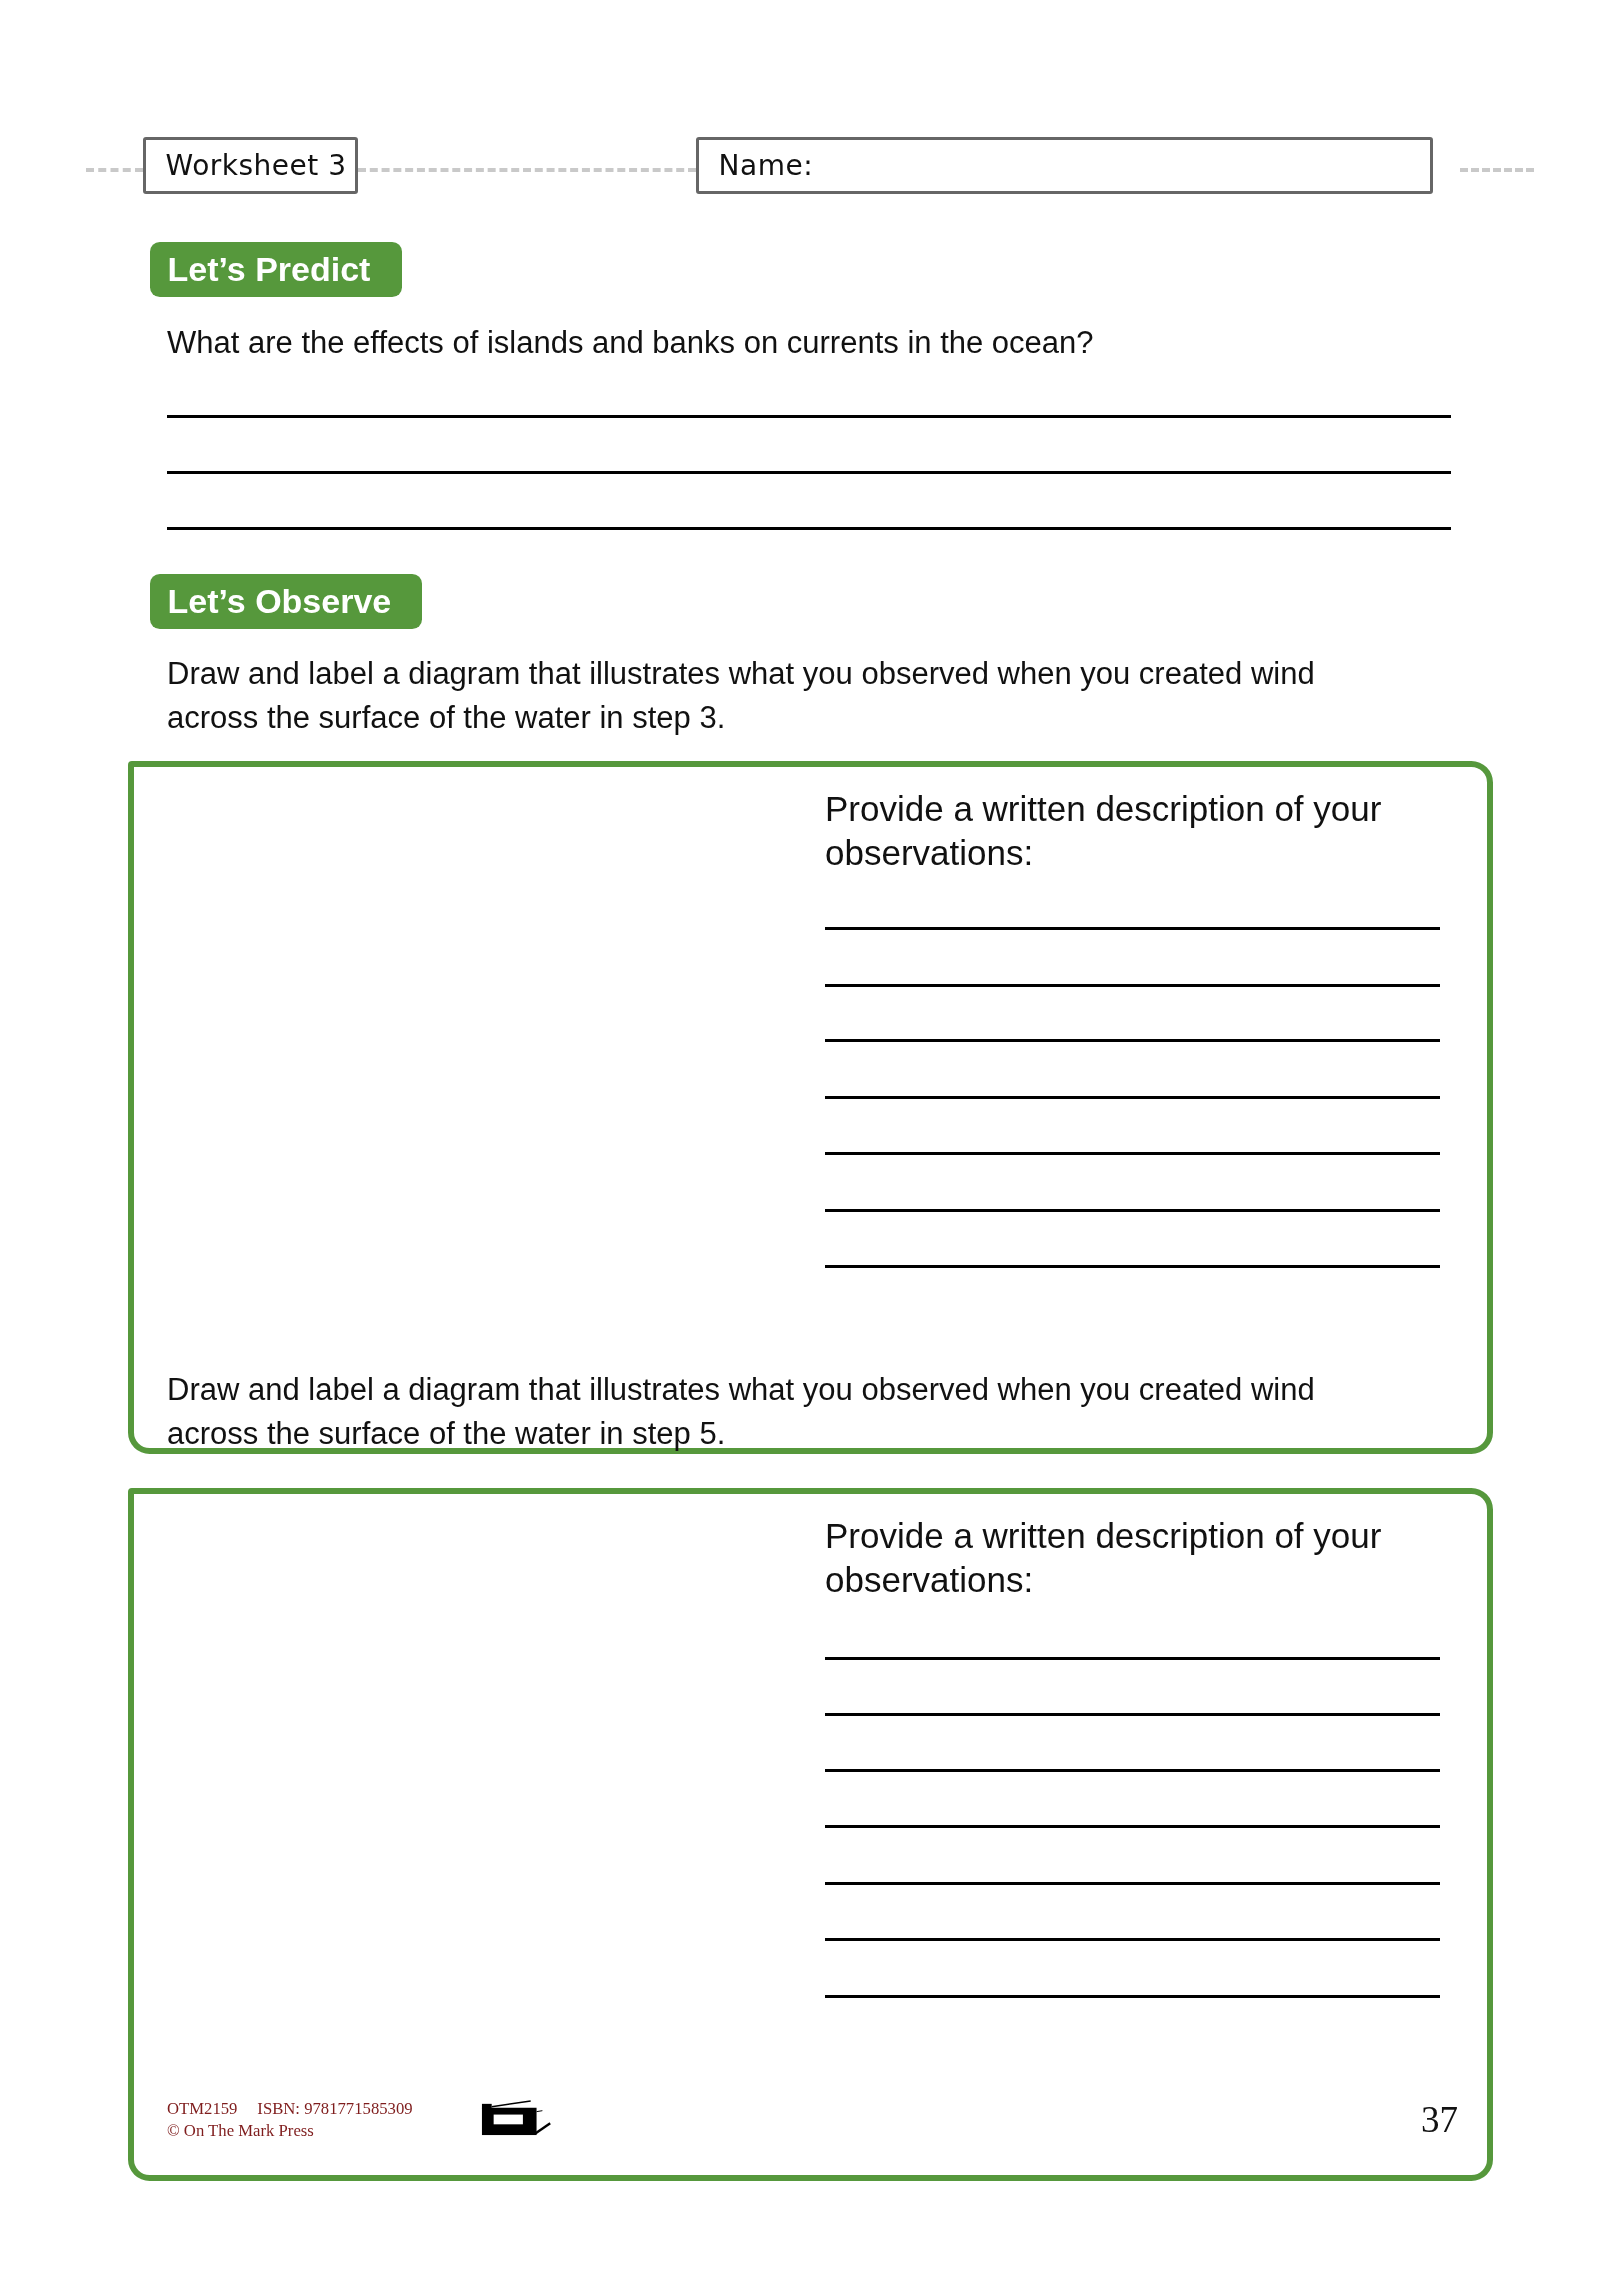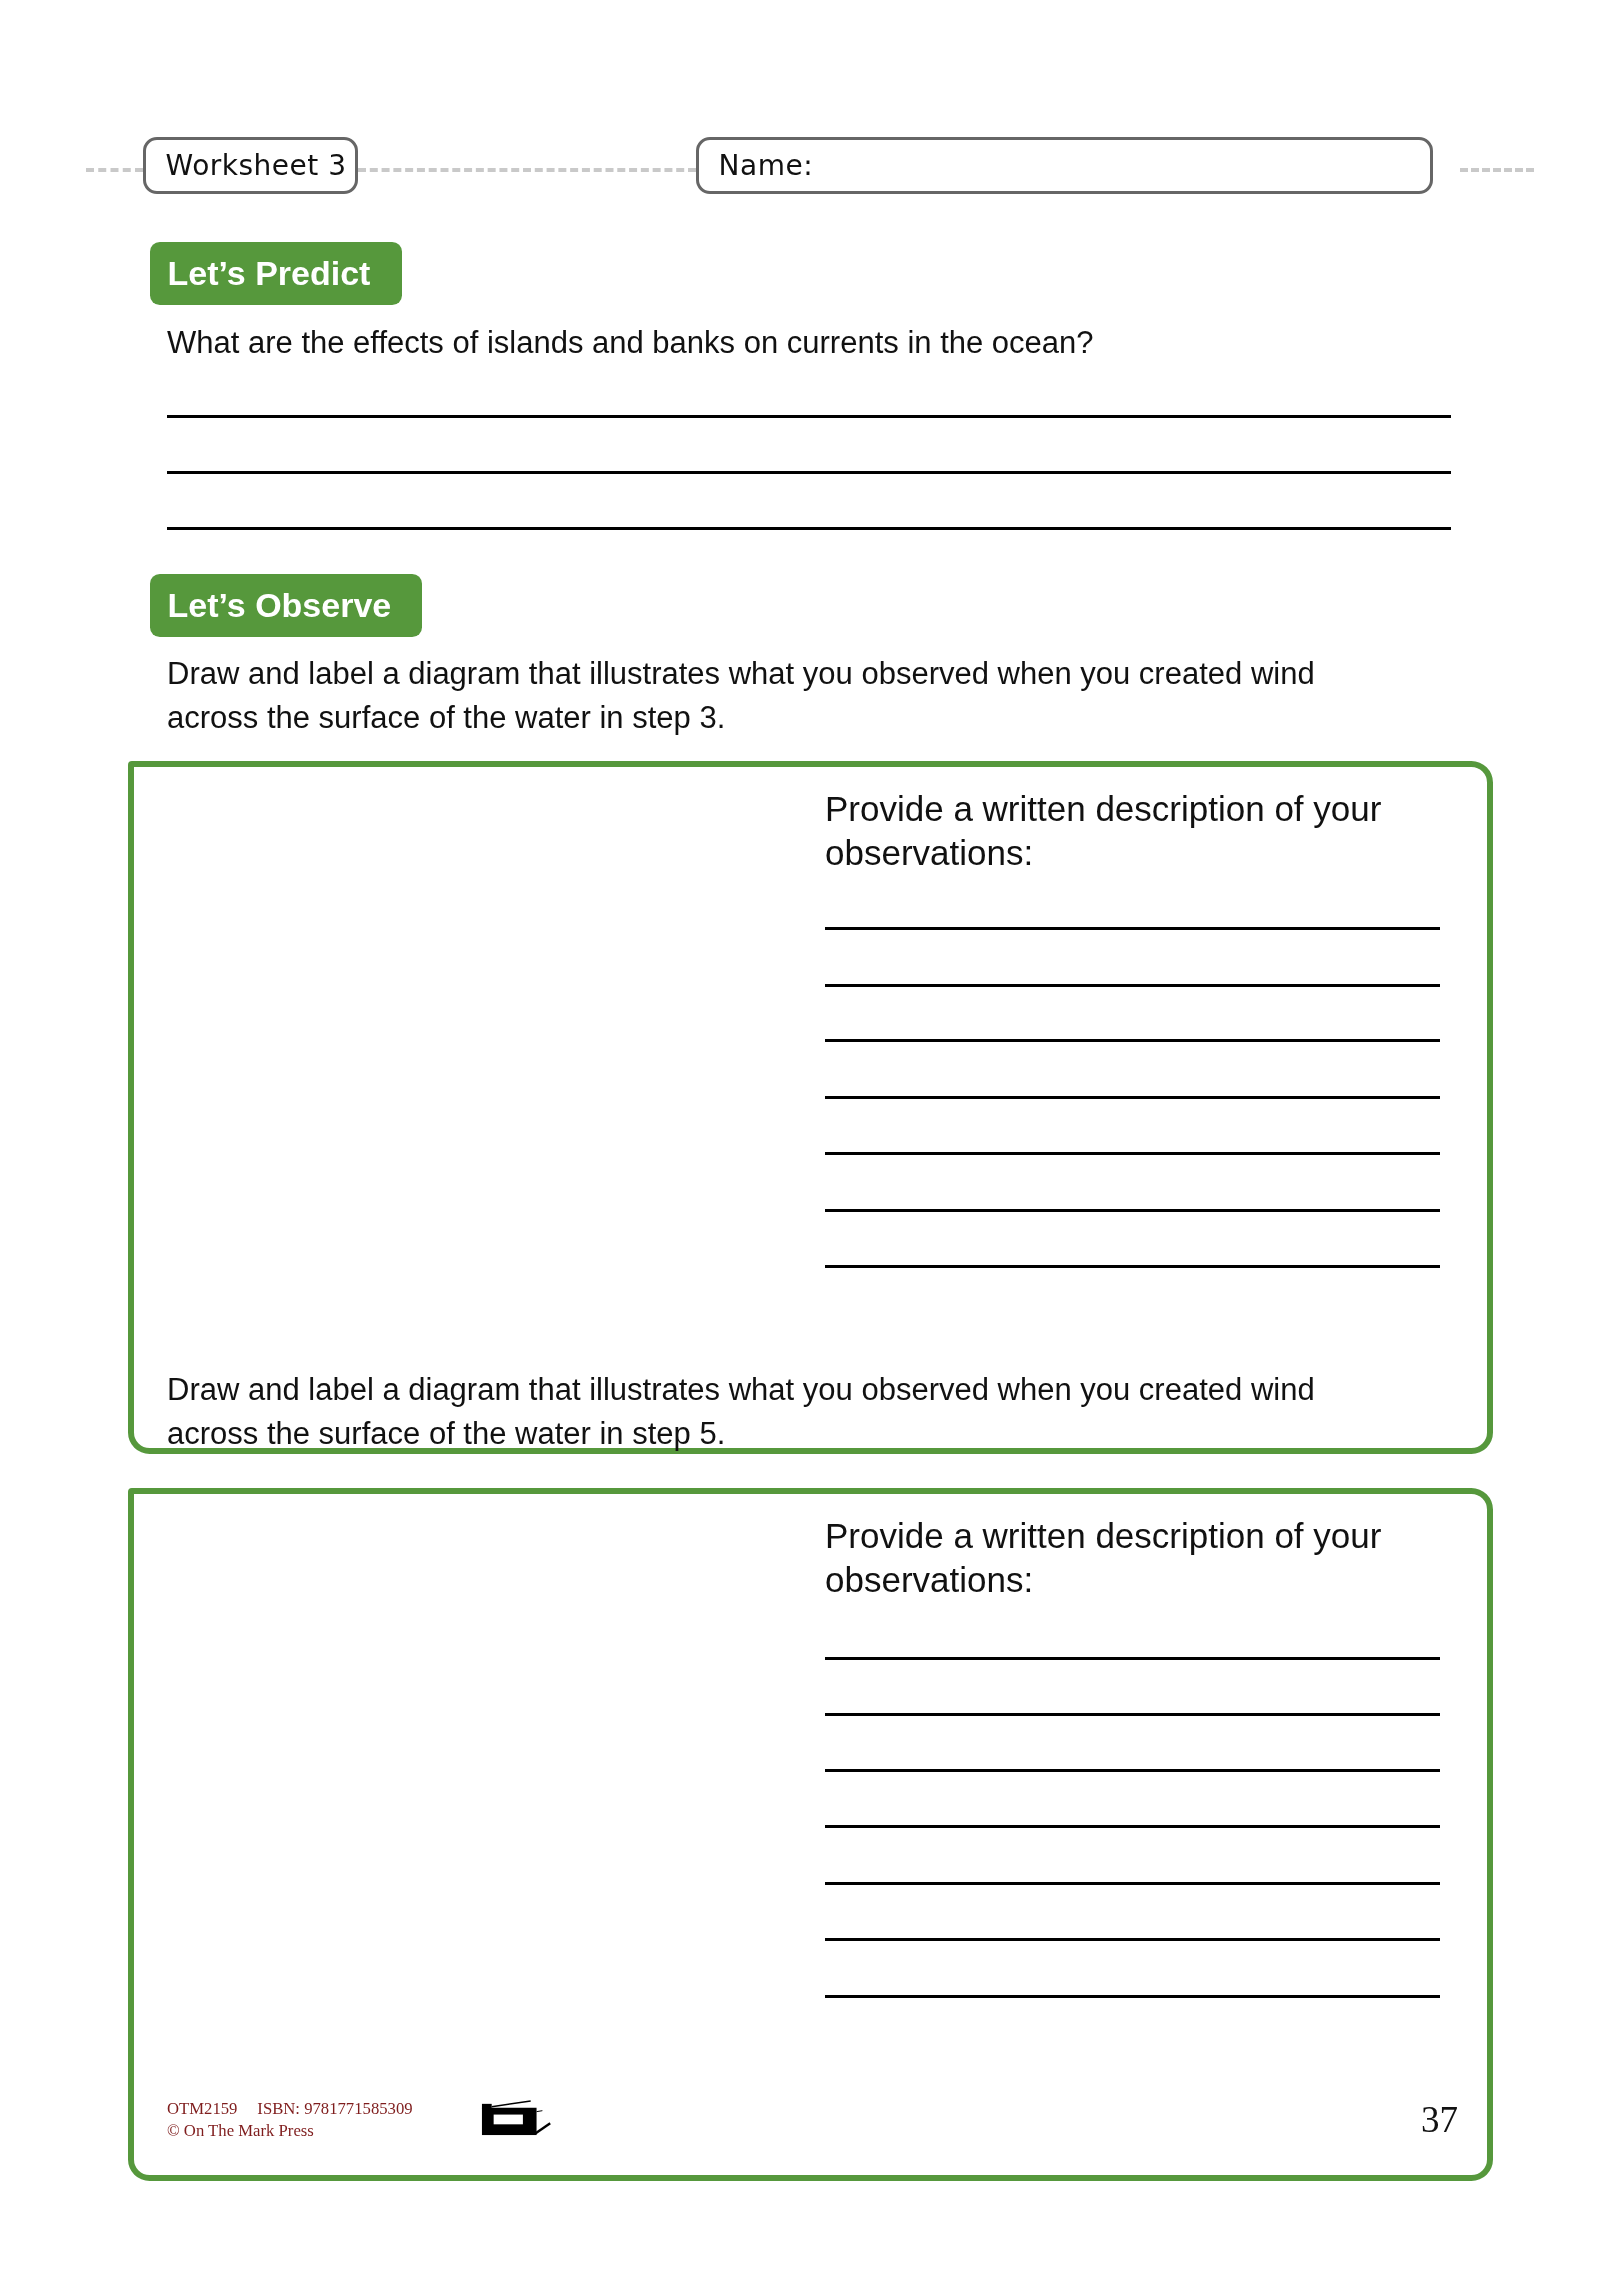--- a/index.html
+++ b/index.html
@@ -22,34 +22,34 @@
       position: absolute;
       top: 168px;
       height: 0;
       border-top: 4.9px dashed #c9c9c9;
     }
     .header-box {
       position: absolute;
       top: 137px;
       height: 57px;
       border: 3.9px solid #666666;
-      border-radius: 14px;
+      border-radius: 3px;
       background: #ffffff;
       box-sizing: border-box;
       display: flex;
       align-items: center;
       font-family: "DejaVu Sans", sans-serif;
       font-size: 28px;
       color: #111111;
     }
     .header-box span { padding-left: 19.6px; letter-spacing: 0.5px; }
 
     .badge {
       position: absolute;
-      height: 63px;
+      height: 55px;
       background: #56983c;
       border-radius: 9.8px;
       color: #ffffff;
       font-family: "Liberation Sans", sans-serif;
       font-weight: bold;
       font-size: 34px;
       display: flex;
       align-items: center;
       padding: 0 17.6px;
       box-sizing: border-box;

